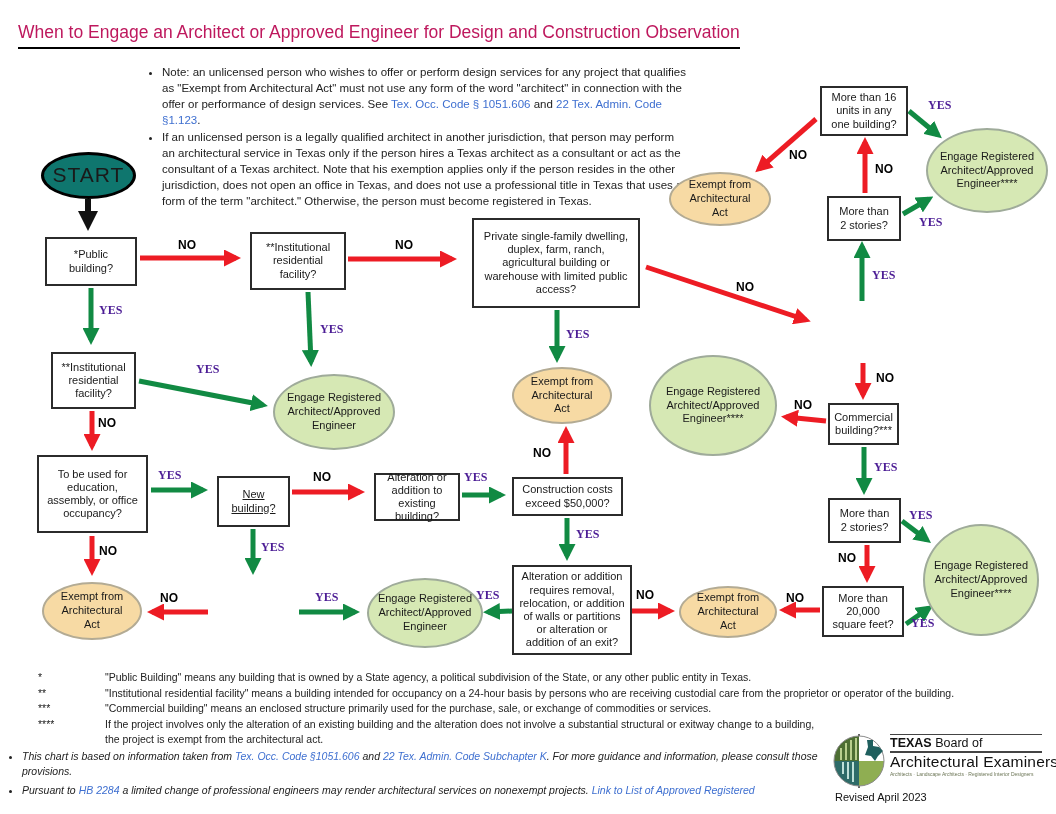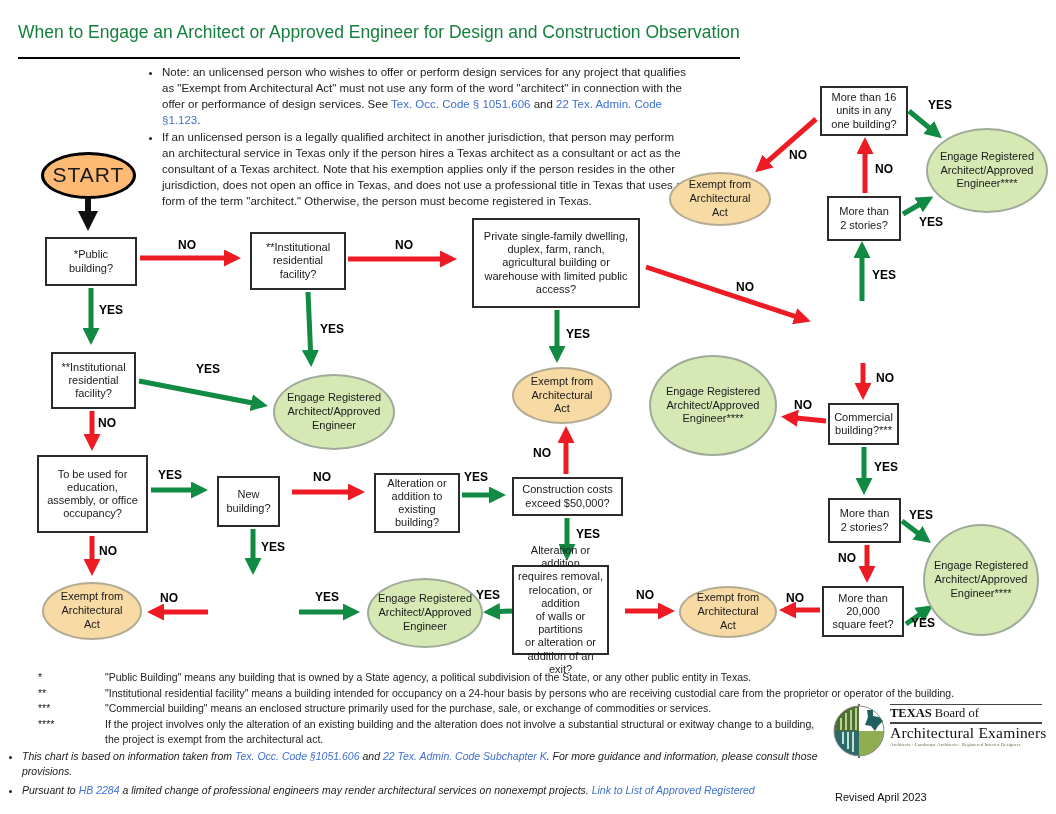--- a/index.html
+++ b/index.html
@@ -3,21 +3,21 @@
 <meta charset="utf-8">
 <style>
   * { margin:0; padding:0; box-sizing:border-box; }
   html,body { background:#fff; }
   #canvas {
     position:relative; width:1056px; height:814px; background:#fff;
     font-family:"Liberation Sans", sans-serif; color:#1a1a1a; overflow:hidden;
   }
   #page-title {
     position:absolute; left:18px; top:22px; font-size:17.5px; font-weight:400;
-    color:#15803d; border-bottom:2px solid #000; padding-bottom:14px; white-space:nowrap;
+    color:#be185d; border-bottom:2px solid #000; padding-bottom:4px; white-space:nowrap;
   }
   #notes {
     position:absolute; left:147px; top:64px; width:540px; font-size:11.5px;
     line-height:16px; color:#222; padding-left:15px;
   }
   #notes li { margin-bottom:1px; }
   .link { color:#3e6fd0; cursor:pointer; }
   svg.arrows { position:absolute; left:0; top:0; z-index:1; }
   .box {
     position:absolute; background:#fff; border:2px solid #2b2b2b; z-index:2;
@@ -25,33 +25,33 @@
     font-size:11px; line-height:1.2; white-space:pre-line; padding:2px;
   }
   .ellipse {
     position:absolute; border-radius:50%; z-index:2;
     display:flex; align-items:center; justify-content:center; text-align:center;
     font-size:11px; line-height:1.25; white-space:pre-line; padding:4px;
   }
   .ellipse.green { background:#d6e8b4; border:2px solid #9fab9a; }
   .ellipse.tan   { background:#f7daa4; border:2px solid #b3ab94; }
   .ellipse.start {
-    background:#fdba74; border:3px solid #000; font-size:21px; letter-spacing:1px;
+    background:#0f766e; border:3px solid #000; font-size:21px; letter-spacing:1px;
     font-weight:400;
   }
   .edge-label { position:absolute; z-index:3; font-size:12px; font-weight:bold; }
-  .edge-label.yes { color:#000000; }
+  .edge-label.yes { color:#4c1d95;font-family:Liberation Serif, serif; }
   .edge-label.no  { color:#000000; }
   #footnotes { position:absolute; left:38px; top:670px; width:990px; font-size:10.5px; line-height:15.5px; color:#222; }
   .fn-row { display:flex; }
   .fn-sym { width:67px; flex:0 0 67px; }
   .fn-text { flex:1; white-space:pre-line; }
   #bottom-notes { position:absolute; left:8px; top:749px; width:810px; font-size:10.5px; line-height:15px; font-style:italic; color:#222; padding-left:14px; }
   #bottom-notes li { margin-bottom:4px; }
-  #logo { position:absolute; left:833px; top:704px; width:210px; z-index:2;font-family:Liberation Serif, serif; }
+  #logo { position:absolute; left:833px; top:734px; width:210px; z-index:2; }
   #logo-row { display:flex; align-items:flex-start; }
   #logo-text { margin-left:5px; border-top:1px solid #444; padding-top:1px; width:152px; }
   #logo-line1 { font-size:12.5px; color:#111; border-bottom:2px solid #444; padding-bottom:1px; white-space:nowrap; }
   #logo-line1 b { font-weight:bold; }
   #logo-line2 { font-size:15.5px; color:#111; white-space:nowrap; letter-spacing:0.2px; }
   #logo-tagline { font-size:5px; color:#6b7555; white-space:nowrap; }
   #revised { position:absolute; left:835px; top:791px; font-size:11px; color:#111; }
 </style>
 </head>
 <body>
@@ -124,29 +124,29 @@
 facility?</div>
   <div class="box" style="left:472px; top:218px; width:168px; height:90px;">Private single-family dwelling,
 duplex, farm, ranch,
 agricultural building or
 warehouse with limited public
 access?</div>
   <div class="box" style="left:37px; top:455px; width:111px; height:78px;">To be used for
 education,
 assembly, or office
 occupancy?</div>
-  <div class="box" style="left:217px; top:476px; width:63px; height:51px;">New
+  <div class="box" style="left:217px; top:476px; width:73px; height:51px;text-decoration:underline;">New
 building?</div>
-  <div class="box" style="left:374px; top:473px; width:86px; height:60px;">Alteration or
+  <div class="box" style="left:374px; top:473px; width:86px; height:48px;">Alteration or
 addition to
 existing
 building?</div>
   <div class="box" style="left:512px; top:477px; width:111px; height:39px;">Construction costs
 exceed $50,000?</div>
-  <div class="box" style="left:512px; top:565px; width:97px; height:90px;">Alteration or addition
+  <div class="box" style="left:512px; top:565px; width:120px; height:90px;">Alteration or addition
 requires removal,
 relocation, or addition
 of walls or partitions
 or alteration or
 addition of an exit?</div>
   <div class="box" style="left:820px; top:86px; width:88px; height:50px;">More than 16
 units in any
 one building?</div>
   <div class="box" style="left:827px; top:196px; width:74px; height:45px;">More than
 2 stories?</div>

